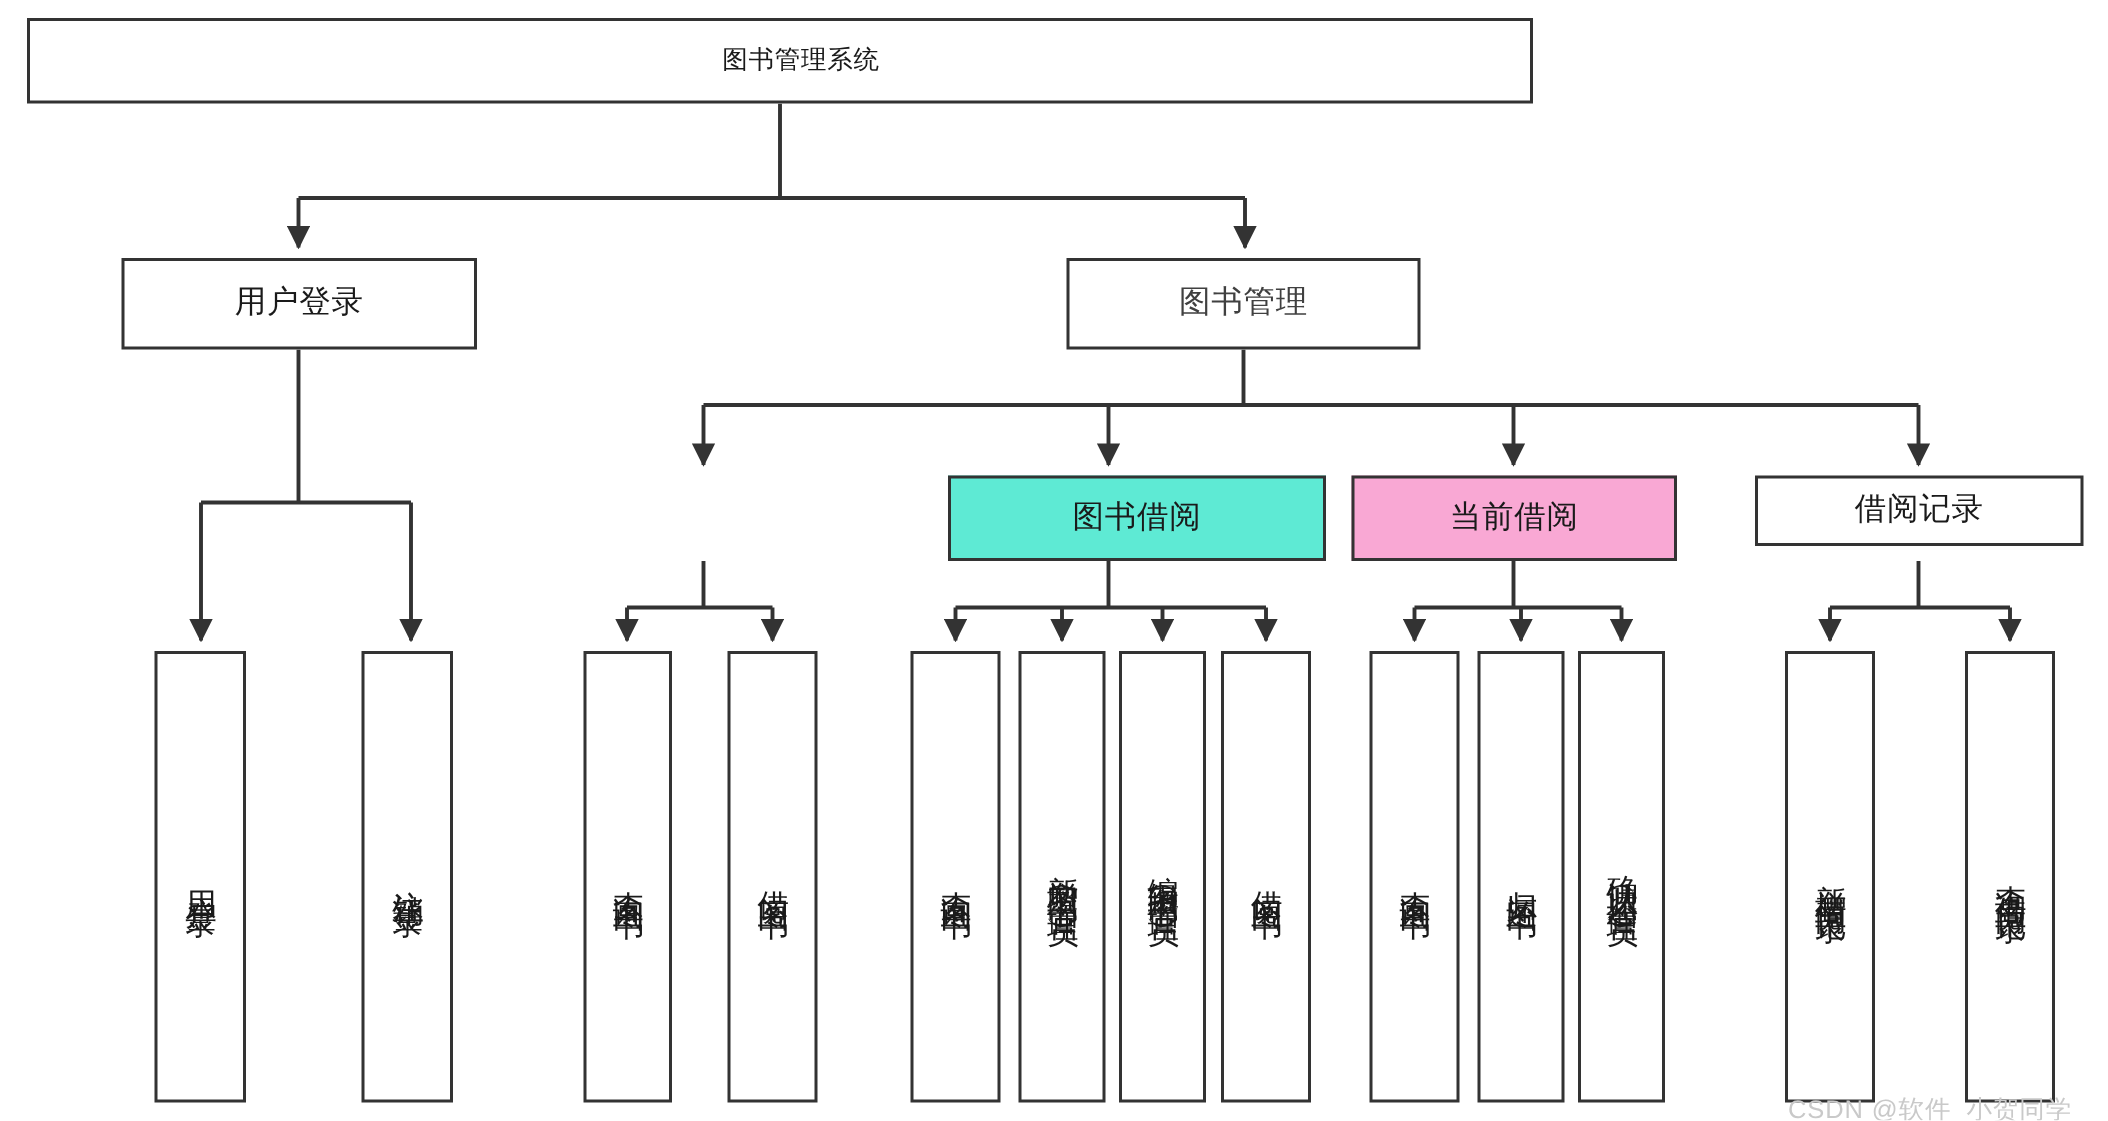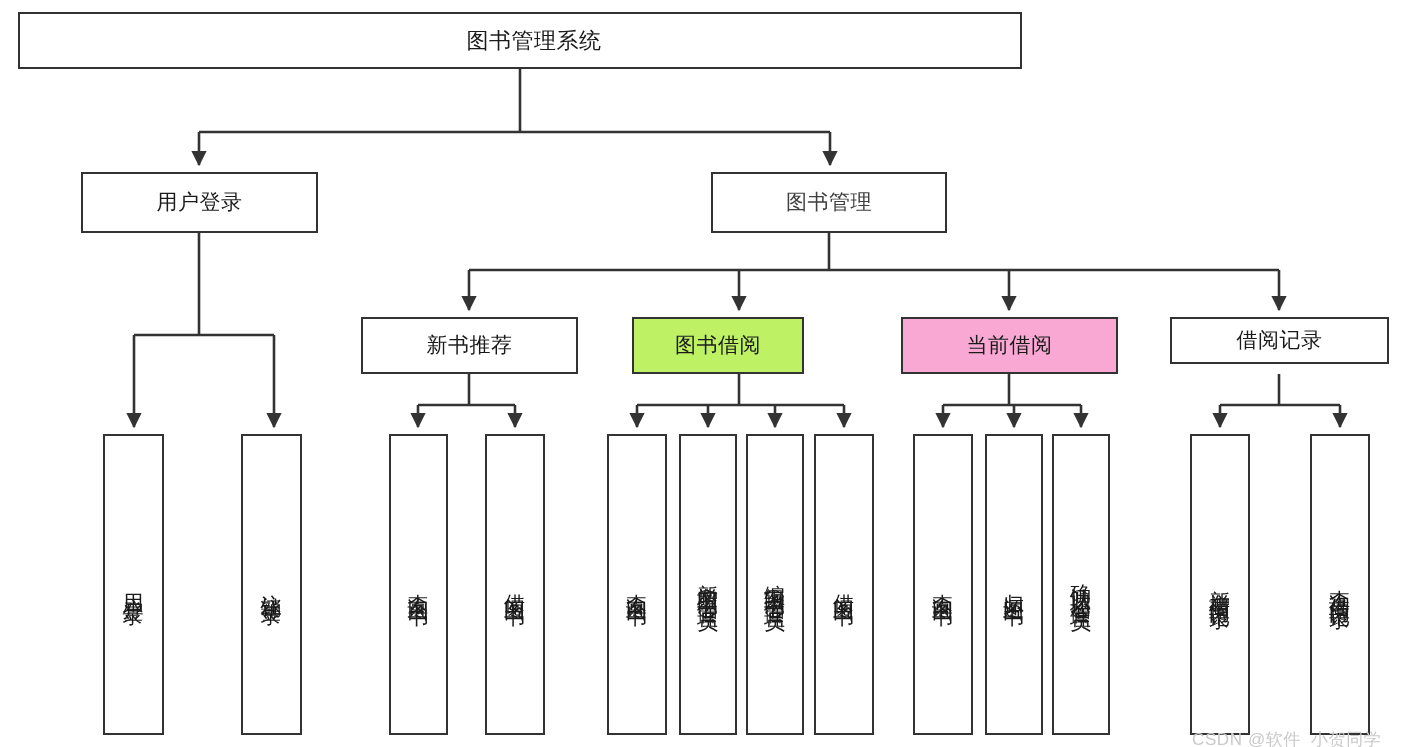--- a/index.html
+++ b/index.html
@@ -51,21 +51,21 @@
     letter-spacing: 1px;
   }
   .node.vert .label {
     writing-mode: vertical-rl;
     text-orientation: upright;
     letter-spacing: 4px;
     line-height: 1;
     white-space: nowrap;
   }
   .node.root {
-    font-size: 22px;
+    font-size: 17px;
     padding-left: 28px;
   }
   .watermark {
     position: absolute;
     color: #c9c9c9;
     font-size: 17px;
     letter-spacing: 0.6px;
     white-space: nowrap;
     user-select: none;
   }
@@ -129,24 +129,21 @@
     <span class="label">图书管理系统</span>
   </div>
 
   <div class="node horiz" style="left: 81px; top: 172px; width: 237px; height: 61px; border-color: rgb(51, 51, 51); background: rgb(255, 255, 255); color: rgb(26, 26, 26);">
     <span class="label">用户登录</span>
   </div>
   <div class="node horiz" style="left: 711px; top: 172px; width: 236px; height: 61px; border-color: rgb(51, 51, 51); background: rgb(255, 255, 255); color: #404040;">
     <span class="label">图书管理</span>
   </div>
 
-  <div class="node horiz" style="left: 361px; top: 317px; width: 217px; height: 57px; border-color: rgb(51, 51, 51); background: rgb(255, 255, 255); color: rgb(26, 26, 26);">
-    <span class="label">新书推荐</span>
-  </div>
-  <div class="node horiz" style="left: 632px; top: 317px; width: 172px; height: 57px; border-color: rgb(51, 51, 51); background: #bef264; color: rgb(26, 26, 26); justify-content: center;">
+  <div class="node horiz" style="left: 632px; top: 317px; width: 252px; height: 57px; border-color: rgb(51, 51, 51); background: #5eead4; color: rgb(26, 26, 26); justify-content: center;">
     <span class="label">图书借阅</span>
   </div>
   <div class="node horiz" style="left: 901px; top: 317px; width: 217px; height: 57px; border-color: rgb(51, 51, 51); background: #f9a8d4; color: rgb(26, 26, 26);">
     <span class="label">当前借阅</span>
   </div>
   <div class="node horiz" style="left: 1170px; top: 317px; width: 219px; height: 47px; border-color: rgb(51, 51, 51); background: rgb(255, 255, 255); color: rgb(26, 26, 26);">
     <span class="label">借阅记录</span>
   </div>
 
   <div class="node vert" style="left: 103px; top: 434px; width: 61px; height: 301px; border-color: rgb(51, 51, 51); background: rgb(255, 255, 255); color: rgb(26, 26, 26);">

